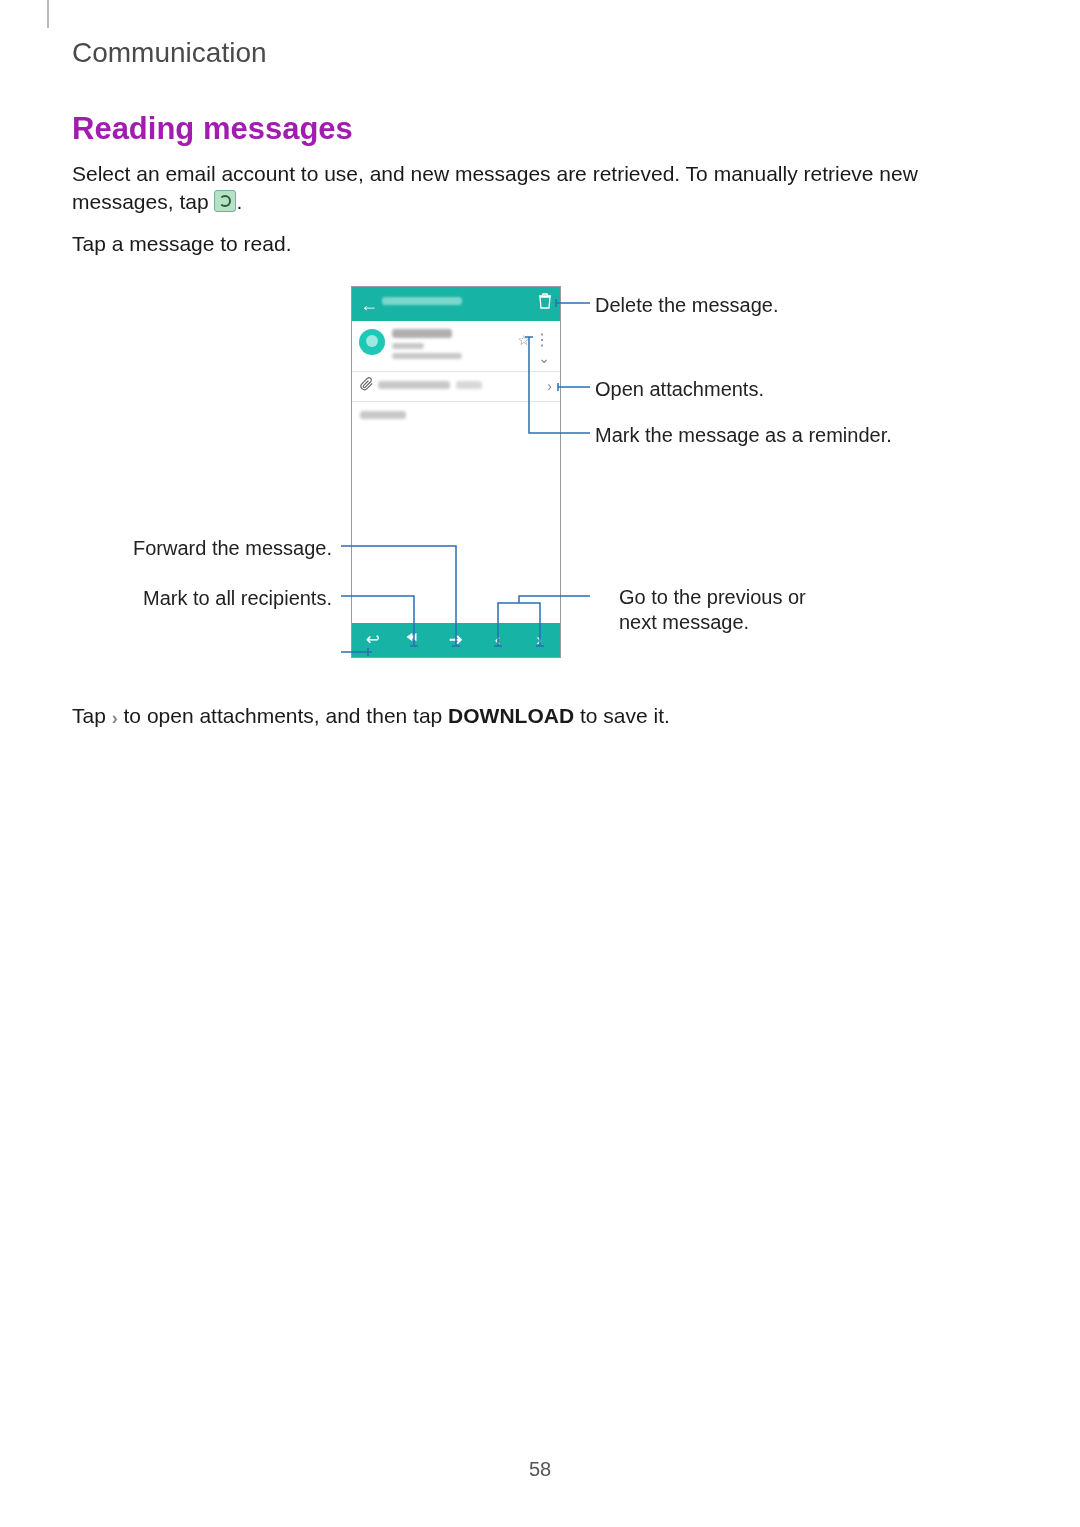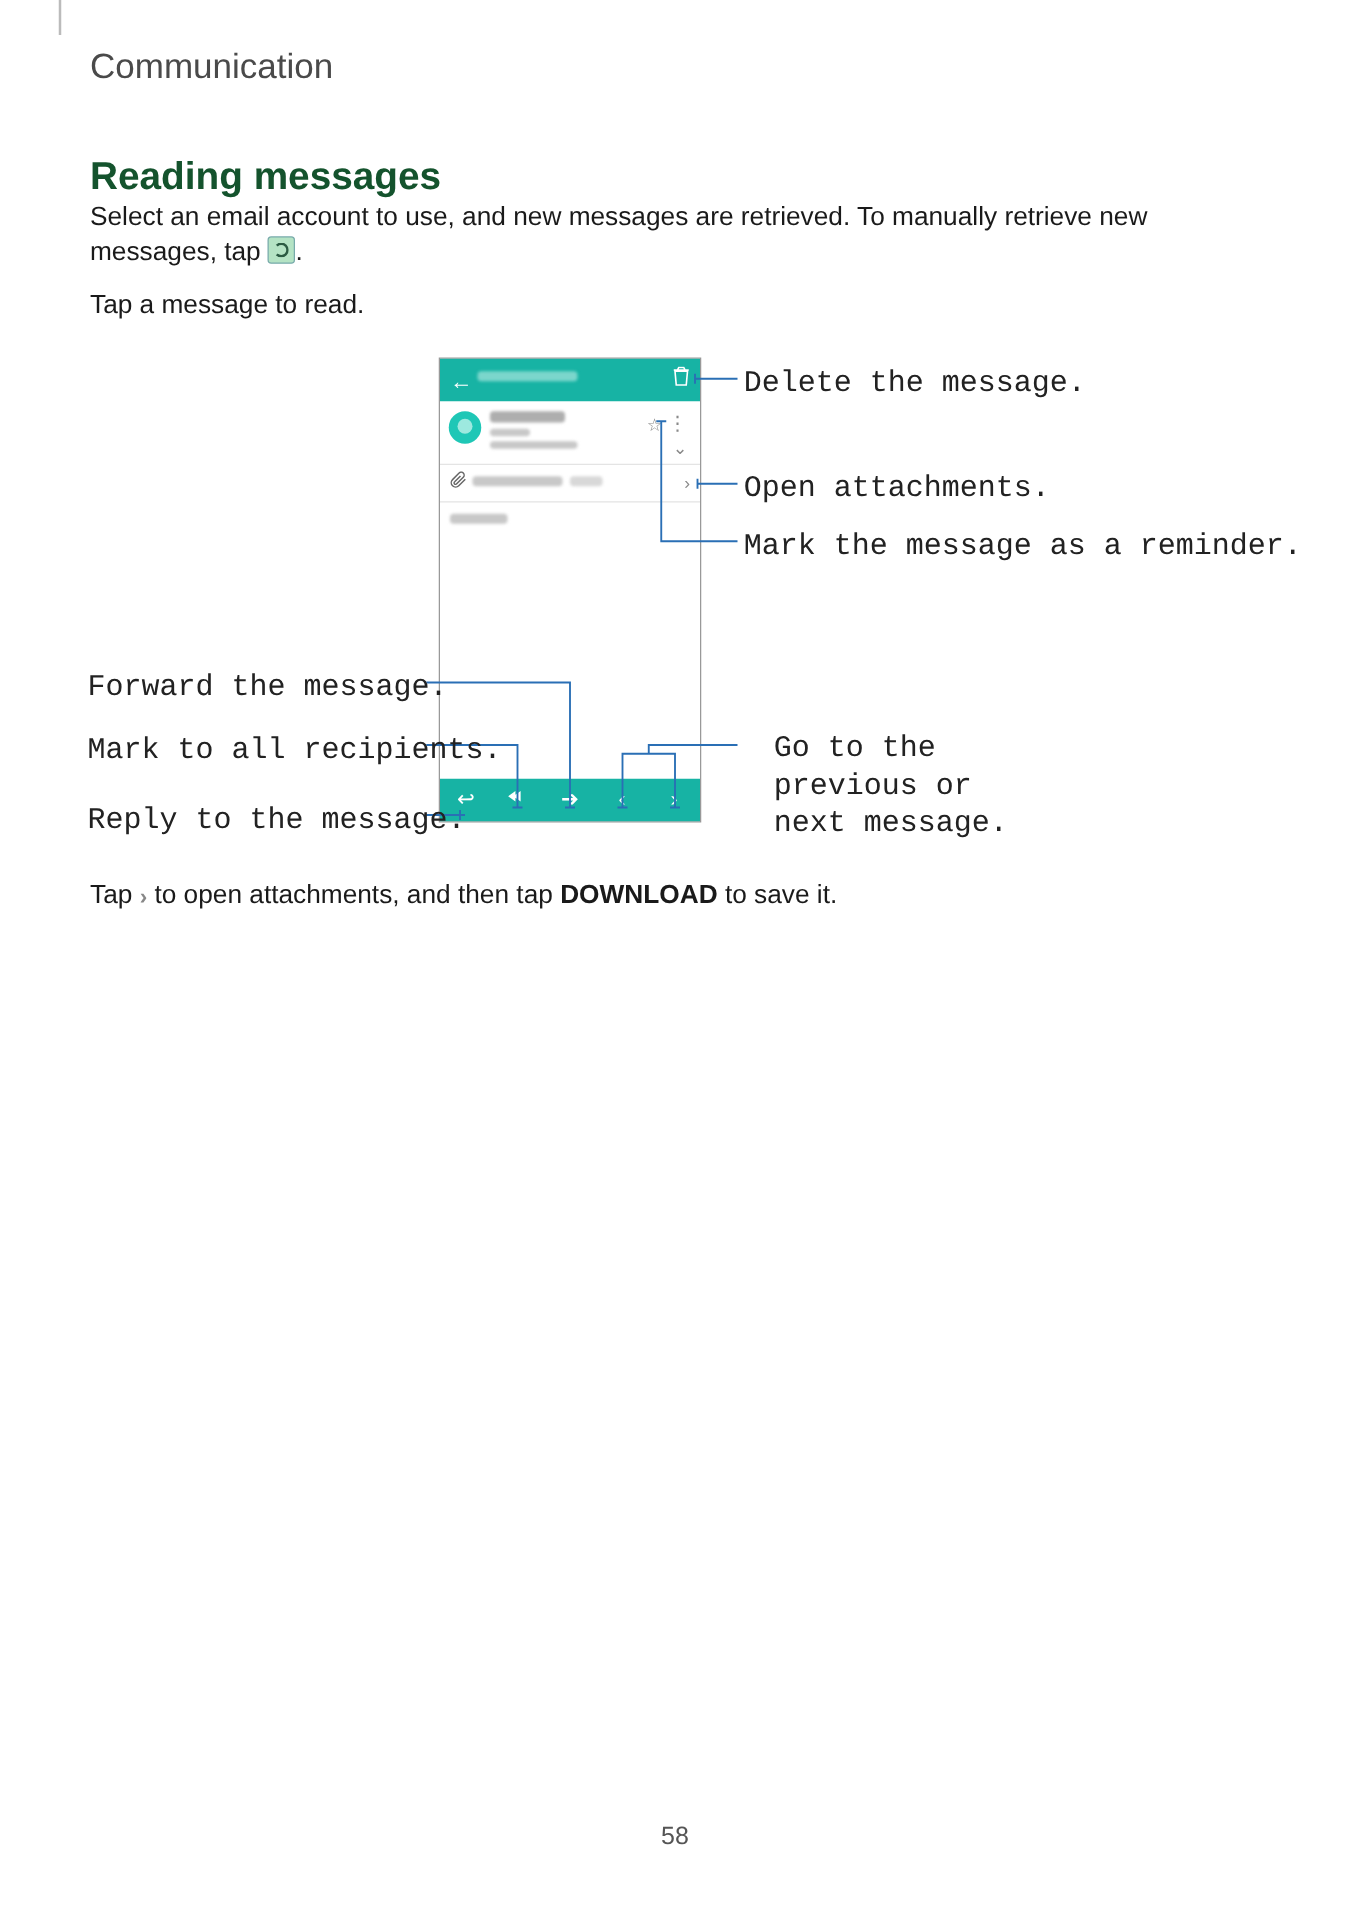--- a/index.html
+++ b/index.html
@@ -30,24 +30,24 @@
   .header {
     position: absolute;
     left: 72px;
     top: 34px;
     font-size: 28px;
     color: #4a4a4a;
   }
   .section-title {
     position: absolute;
     left: 72px;
-    top: 120px;
+    top: 108px;
     font-size: 31px;
     font-weight: bold;
-    color: #14532d;
+    color: #a21caf;
   }
   .para1 {
     position: absolute;
     left: 72px;
     top: 160px;
     width: 920px;
   }
   .refresh-icon {
     display: inline-block;
     width: 20px;
@@ -193,24 +193,23 @@
   }
   
   .overlay {
     position: absolute;
     left: 0; top: 0;
     width: 940px;
     height: 400px;
   }
   .callout {
     position: absolute;
-    font-size: 24px;
+    font-size: 20px;
     color: #222;
     white-space: nowrap;
-    font-family: Liberation Mono, monospace;
   }
   .callout.multi { white-space: normal; width: 200px; line-height: 1.25; }
   .left-callout { text-align: right; }
   .para3 {
     position: absolute;
     left: 72px;
     top: 702px;
     width: 920px;
   }
   .chevron-inline {
@@ -327,21 +326,20 @@
       </g>
     </svg>
 
     <div class="callout" style="left:525px; top:14px;">Delete the message.</div>
     <div class="callout" style="left:525px; top:98px;">Open attachments.</div>
     <div class="callout" style="left:525px; top:144px;">Mark the message as a reminder.</div>
     <div class="callout multi" style="left:549px; top:307px;">Go to the previous or next message.</div>
 
     <div class="callout left-callout" style="left:0; width:262px; top:257px;">Forward the message.</div>
     <div class="callout left-callout" style="left:0; width:262px; top:307px;">Mark to all recipients.</div>
-    <div class="callout left-callout" style="left:0; width:262px; top:363px;">Reply to the message.</div>
   </div>
 
   <div class="para3">
     <span>Tap </span><span class="chevron-inline">›</span><span> to open attachments, and then tap </span><span class="bold">DOWNLOAD</span><span> to save it.</span>
   </div>
 
   <div class="pagenum">58</div>
 </div>
 
 </body></html>

